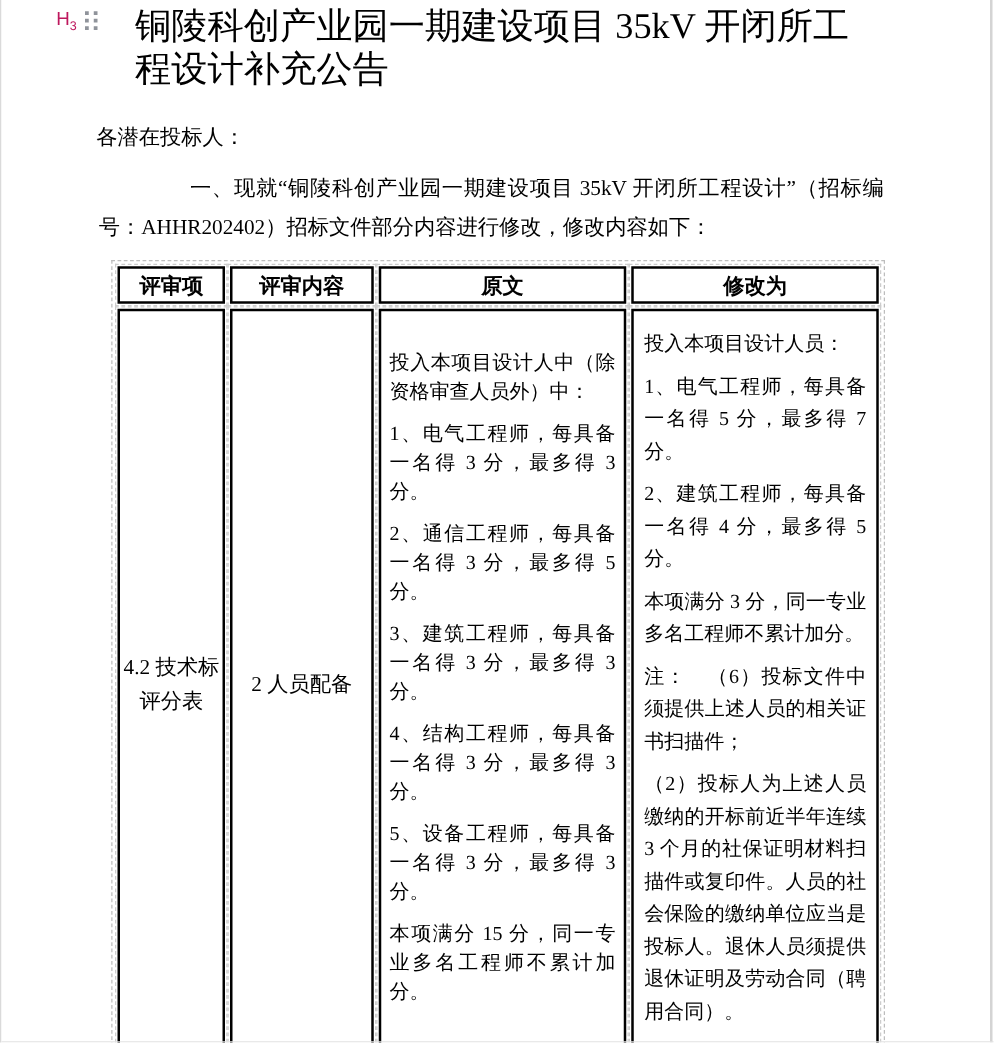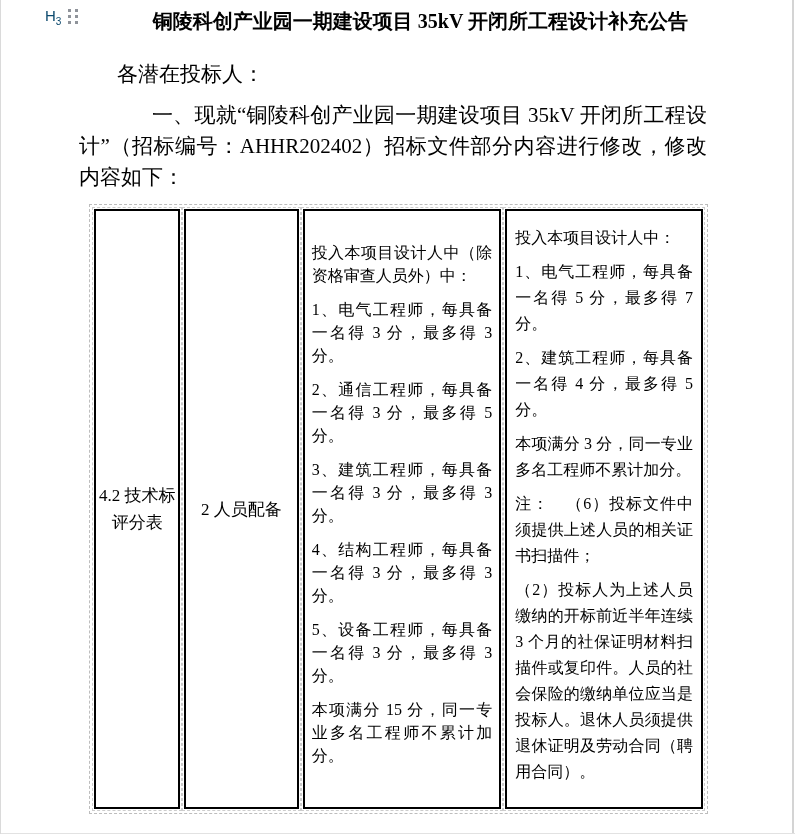--- a/index.html
+++ b/index.html
@@ -18,35 +18,35 @@
   .edge-bottom {
     position: absolute; bottom: 0; left: 0; width: 100%; height: 1px;
     background: #e2e2e2;
   }
   
   .editor-controls {
     position: absolute; left: 44px; top: 8px;
     display: flex; align-items: flex-start; gap: 7px;
     font-family: "Liberation Sans", sans-serif;
   }
-  .h-badge { color: #0c4a6e; font-size: 15px; line-height: 15px; cursor: pointer; }
+  .h-badge { color: #be185d; font-size: 15px; line-height: 15px; cursor: pointer; }
   .h-badge sub { font-size: 10px; }
   .drag-handle {
     display: grid; grid-template-columns: 3px 3px; grid-auto-rows: 3px;
     gap: 3px 4px; padding-top: 1px; cursor: grab;
   }
   .drag-handle i { background: #8f939a; width: 3px; height: 3px; display: block; }
   
   .doc-title {
-    width: 580px; margin: 4px auto 0; text-align: right;
-    font-size: 20px; font-weight: bold; line-height: 35px;
+    width: 580px; margin: 4px auto 0; text-align: left;
+    font-size: 29px; font-weight: normal; line-height: 35px;
   }
-  .salutation { margin: 24px 0 0 116px; font-size: 21px; line-height: 23px; }
+  .salutation { margin: 24px 0 0 76px; font-size: 17px; line-height: 23px; }
   .intro {
-    margin: 14px 88px 0 78px; font-size: 21px; line-height: 31px;
+    margin: 14px 88px 0 78px; font-size: 17px; line-height: 31px;
     text-indent: 73px; text-align: justify;
   }
   
   .table-wrap { margin: 11px 0 0 88px; width: 619px; border: 1px dashed #bdbdbd; }
   table { border-collapse: separate; border-spacing: 4px; table-layout: fixed; width: 617px; }
   col.c1 { width: 86px; } col.c2 { width: 114px; } col.c3 { width: 198px; } col.c4 { width: 197px; }
   th, td {
     border: 2px solid #000;
     outline: 1px dashed #cccccc; outline-offset: 1px;
     background: #fff;
@@ -85,34 +85,40 @@
 
 <div class="table-wrap">
   <table>
     <colgroup>
         <col class="c1">
         <col class="c2">
         <col class="c3">
         <col class="c4">
       </colgroup>
     <tbody>
+        <tr>
+      <th>评审项</th>
+      <th>评审内容</th>
+      <th>原文</th>
+      <th>修改为</th>
+    </tr>
     <tr class="body-row">
       <td class="c-item">4.2 技术标评分表</td>
       <td class="c-cont">2 人员配备</td>
       <td class="c-orig">
             <p>投入本项目设计人中（除资格审查人员外）中：</p>
             <p>1、电气工程师，每具备一名得 3 分，最多得 3 分。</p>
             <p>2、通信工程师，每具备一名得 3 分，最多得 5 分。</p>
             <p>3、建筑工程师，每具备一名得 3 分，最多得 3 分。</p>
             <p>4、结构工程师，每具备一名得 3 分，最多得 3 分。</p>
             <p>5、设备工程师，每具备一名得 3 分，最多得 3 分。</p>
             <p>本项满分 15 分，同一专业多名工程师不累计加分。</p>
           </td>
       <td class="c-rev">
-            <p>投入本项目设计人中：</p>
+            <p>投入本项目设计人员：</p>
             <p>1、电气工程师，每具备一名得 5 分，最多得 7 分。</p>
             <p>2、建筑工程师，每具备一名得 4 分，最多得 5 分。</p>
             <p>本项满分 3 分，同一专业多名工程师不累计加分。</p>
             <p>注：　（6）投标文件中须提供上述人员的相关证书扫描件；</p>
             <p>（2）投标人为上述人员缴纳的开标前近半年连续 3 个月的社保证明材料扫描件或复印件。人员的社会保险的缴纳单位应当是投标人。退休人员须提供退休证明及劳动合同（聘用合同）。</p>
           </td>
     </tr>
   </tbody>
     </table>
 </div>

